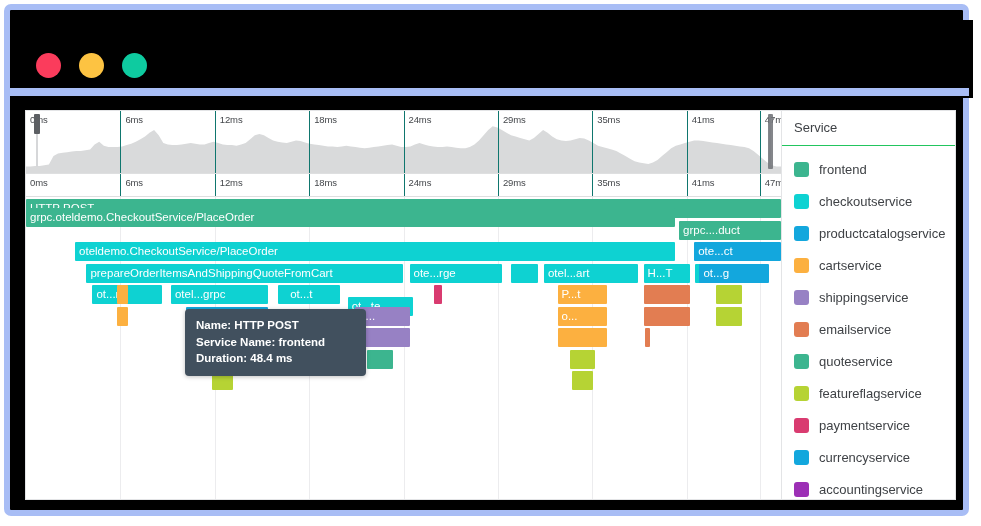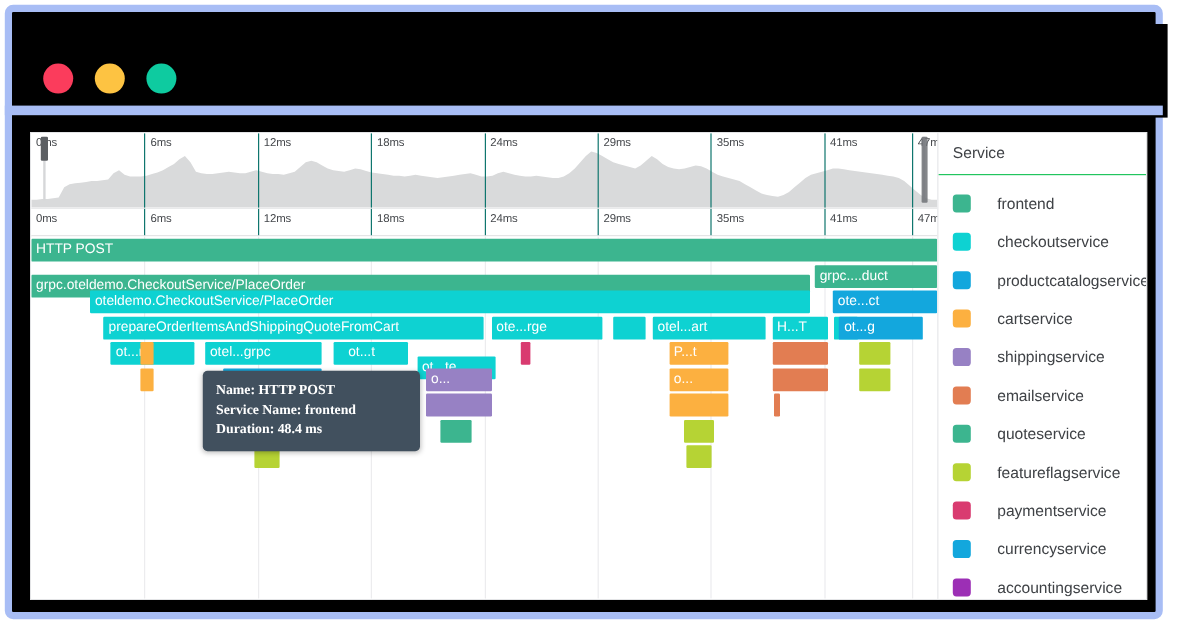--- a/index.html
+++ b/index.html
@@ -72,41 +72,41 @@
     position:absolute;height:19px;box-sizing:border-box;
     color:#ffffff;font-size:11.5px;font-weight:normal;
     line-height:19px;padding-left:4px;
     white-space:nowrap;overflow:hidden;
     border-radius:1px;
   }
   .bar.plain{padding:0;}
 
   
   .tooltip{
-    position:absolute;left:143px;top:112px;width:160px;
+    position:absolute;left:159px;top:112px;width:160px;
     background:#41505e;border-radius:4px;
     padding:8px 10px 9px 11px;
     color:#fff;font-size:11.5px;font-weight:bold;line-height:16.5px;
-    z-index:40;box-shadow:0 1px 4px rgba(0,0,0,.25);font-family:Liberation Serif, serif;
+    z-index:40;box-shadow:0 1px 4px rgba(0,0,0,.25);
   }
 
   
   .legend{
     width:174px;height:388px;border-left:1px solid #e3e4e6;
     background:#fff;box-sizing:border-box;overflow:hidden;
   }
   .legend-title{
     height:34px;line-height:34px;padding-left:12px;
     font-size:13px;color:#3f4246;border-bottom:1px solid #22c55e;
   }
   .legend-list{padding-top:7px;}
   .legend-item{display:flex;align-items:center;height:32px;padding-left:12px;}
   .swatch{width:15px;height:15px;border-radius:3px;flex:0 0 auto;}
   .legend-label{
-    margin-left:22px;font-size:13px;color:#3f4246;white-space:nowrap;
+    margin-left:10px;font-size:13px;color:#3f4246;white-space:nowrap;
     overflow:hidden;text-overflow:clip;
   }
 </style>
 </head>
 <body>
 
 <div class="stage">
 
   <div class="frame">
     <div class="titlebar">
@@ -200,21 +200,21 @@
             <div class="gl" style="left: 25%;"></div>
             <div class="gl" style="left: 37.5%;"></div>
             <div class="gl" style="left: 50%;"></div>
             <div class="gl" style="left: 62.5%;"></div>
             <div class="gl" style="left: 75%;"></div>
             <div class="gl" style="left: 87.5%;"></div>
             <div class="gl" style="left: 97.2%;"></div>
           </div>
         <div class="rows" id="rows">
             <div class="bar" title="frontend" style="left: 0%; width: 100%; top: 2px; background: rgb(60, 181, 143);">HTTP POST</div>
-            <div class="bar" title="frontend" style="left: 0%; width: 86%; top: 32px; background: rgb(60, 181, 143);">grpc.oteldemo.CheckoutService/PlaceOrder</div>
+            <div class="bar" title="frontend" style="left: 0%; width: 86%; top: 11px; background: rgb(60, 181, 143);">grpc.oteldemo.CheckoutService/PlaceOrder</div>
             <div class="bar" title="frontend" style="left: 86.5%; width: 13.5%; top: 23.5px; background: rgb(60, 181, 143);">grpc....duct</div>
             <div class="bar" title="checkoutservice" style="left: 6.5%; width: 79.5%; top: 45px; background: rgb(14, 210, 210);">oteldemo.CheckoutService/PlaceOrder</div>
             <div class="bar" title="productcatalogservice" style="left: 88.5%; width: 11.5%; top: 45px; background: rgb(19, 167, 221);">ote...ct</div>
             <div class="bar" title="checkoutservice" style="left: 8%; width: 42%; top: 66.5px; background: rgb(14, 210, 210);">prepareOrderItemsAndShippingQuoteFromCart</div>
             <div class="bar" title="checkoutservice" style="left: 50.8%; width: 12.2%; top: 66.5px; background: rgb(14, 210, 210);">ote...rge</div>
             <div class="bar plain" title="checkoutservice" style="left: 64.2%; width: 3.6%; top: 66.5px; background: rgb(14, 210, 210);"></div>
             <div class="bar" title="checkoutservice" style="left: 68.6%; width: 12.4%; top: 66.5px; background: rgb(14, 210, 210);">otel...art</div>
             <div class="bar" title="checkoutservice" style="left: 81.8%; width: 6.2%; top: 66.5px; background: rgb(14, 210, 210);">H...T</div>
             <div class="bar plain" title="checkoutservice" style="left: 88.6%; width: 2.6%; top: 66.5px; background: rgb(14, 210, 210);"></div>
             <div class="bar" title="productcatalogservice" style="left: 89.2%; width: 9.2%; top: 66.5px; background: rgb(19, 167, 221);">ot...g</div>

